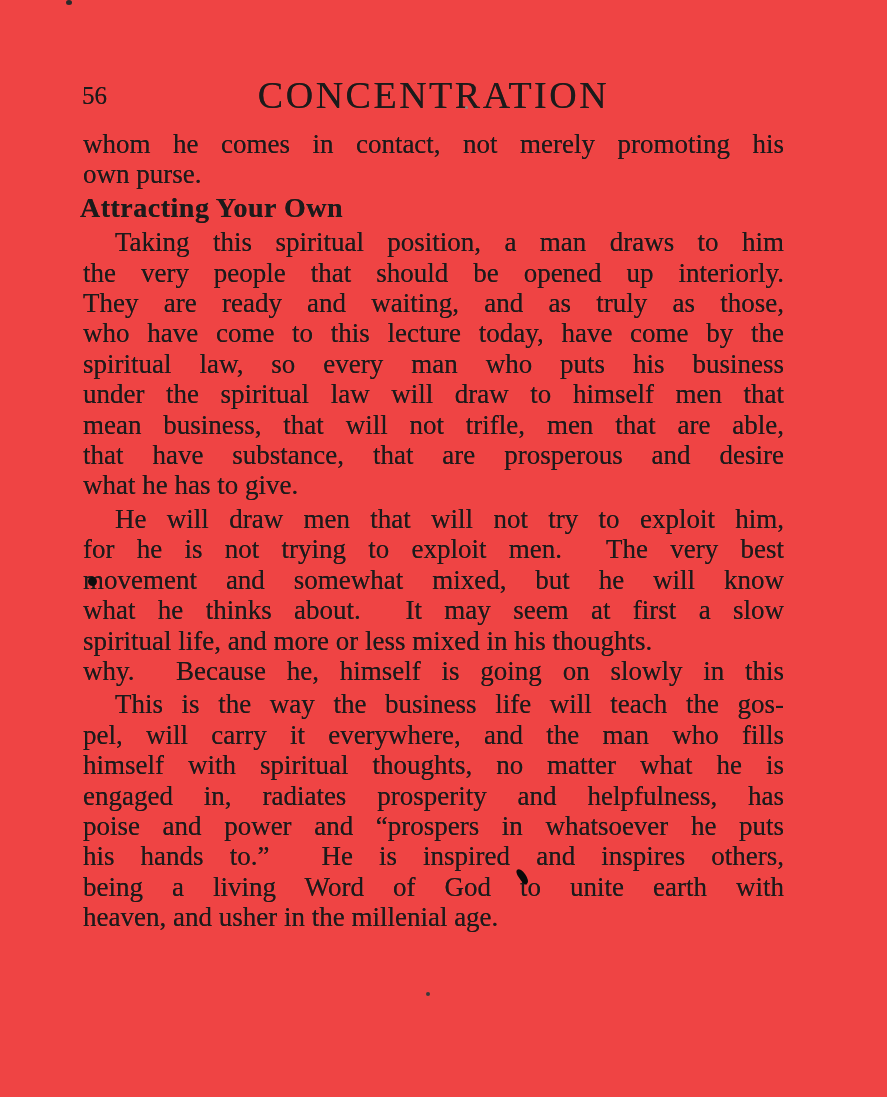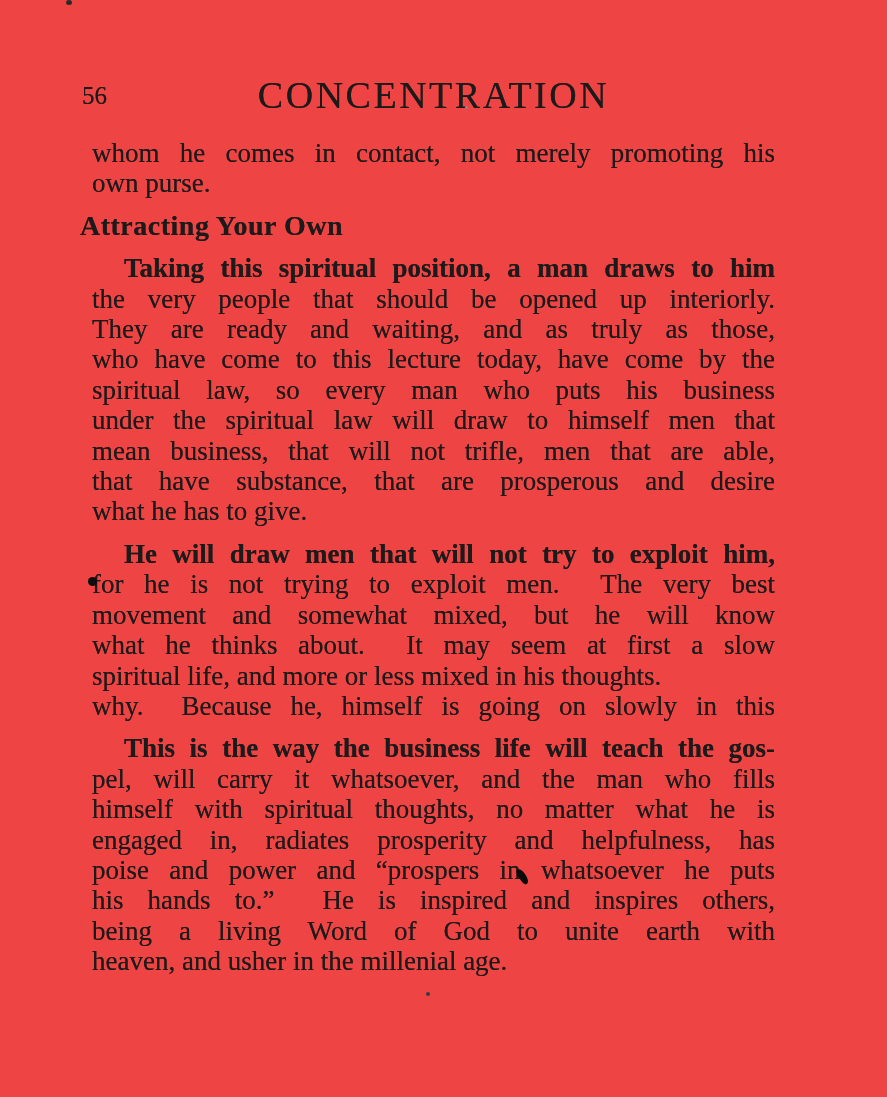--- a/index.html
+++ b/index.html
@@ -38,32 +38,31 @@
     letter-spacing: 2.5px;
   }
   .page-body {
     position: absolute;
     left: 80px;
     top: 126px;
     width: 707px;
     font-size: 27px;
     line-height: 30.4px;
   }
-  .paragraph { margin: 12px; }
+  .paragraph { margin: 3px; }
   .line {
     text-align: justify;
     text-align-last: justify;
     white-space: normal;
   }
   .line.last {
     text-align-last: left;
   }
   .paragraph.indent .line:first-child {
     text-indent: 32px;
-    font-weight: bold;
   }
   .section-heading {
     font-weight: bold;
     font-size: 28px;
     line-height: 30.4px;
     letter-spacing: 0.5px;
     margin: 3px 0 4px 0;
   }
   
   .speck {
@@ -121,21 +120,21 @@
         <div class="paragraph indent">
           <div class="line">He will draw men that will not try to exploit him,</div>
           <div class="line">for he is not trying to exploit men.&nbsp; The very best</div>
           <div class="line">movement and somewhat mixed, but he will know</div>
           <div class="line">what he thinks about.&nbsp; It may seem at first a slow</div>
           <div class="line last">spiritual life, and more or less mixed in his thoughts.</div>
           <div class="line">why.&nbsp; Because he, himself is going on slowly in this</div>
         </div>
         <div class="paragraph indent">
           <div class="line">This is the way the business life will teach the gos-</div>
-          <div class="line">pel, will carry it whatsoever, and the man who fills</div>
+          <div class="line">pel, will carry it everywhere, and the man who fills</div>
           <div class="line">himself with spiritual thoughts, no matter what he is</div>
           <div class="line">engaged in, radiates prosperity and helpfulness, has</div>
           <div class="line">poise and power and “prospers in whatsoever he puts</div>
           <div class="line">his hands to.”&nbsp; He is inspired and inspires others,</div>
           <div class="line">being a living Word of God to unite earth with</div>
           <div class="line last">heaven, and usher in the millenial age.</div>
         </div>
       </div>
   </div>
 

